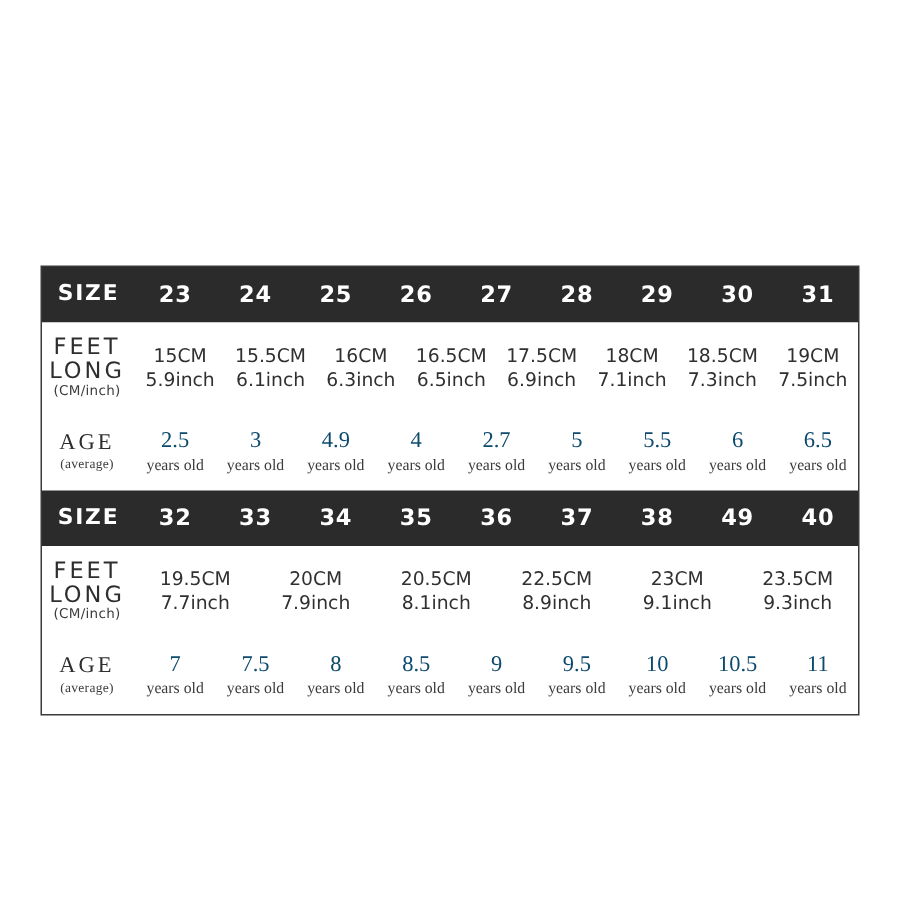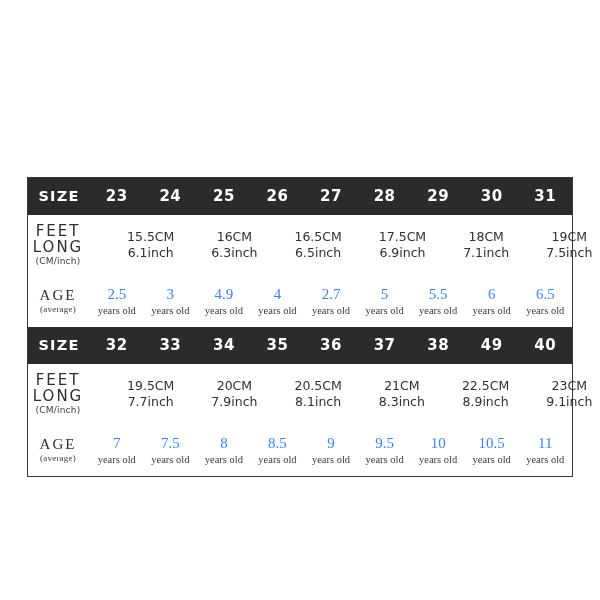--- a/index.html
+++ b/index.html
@@ -60,21 +60,21 @@
     letter-spacing: 1.2px;
   }
 
   
   .data-row {
     display: flex;
     background: #ffffff;
     align-items: center;
   }
 
-  .row-feet { height: 60px; gap: 37px; }
+  .row-feet { height: 60px; }
   .row-age  { height: 52px; font-family: Liberation Serif, serif; }
 
   .row-label {
     flex: 0 0 62px;
     text-align: center;
     color: #333333;
     line-height: 1.05;
     padding-right: 2px;
     box-sizing: border-box;
   }
@@ -108,21 +108,21 @@
   }
 
   .data-cell .v-bot {
     display: block;
     font-size: 12.5px;
     color: #303030;
   }
 
   .data-cell.age .v-top {
     font-size: 15px;
-    color: #3b82f6;
+    color: #0c4a6e;
   }
 
   .data-cell.age .v-bot {
     font-size: 10.5px;
     color: #3a3a3a;
   }
 </style>
 </head>
 <body>
 
@@ -140,38 +140,46 @@
           <div class="header-cell">29</div>
           <div class="header-cell">30</div>
           <div class="header-cell">31</div>
         </div>
         <div class="data-row row-feet">
           <div class="row-label">
             <span class="label-main">FEET<br>LONG</span>
             <span class="label-sub">(CM/inch)</span>
           </div>
           <div class="data-cell">
+            <span class="v-top">15CM</span>
+            <span class="v-bot">5.9inch</span>
+          </div>
+          <div class="data-cell">
             <span class="v-top">15.5CM</span>
             <span class="v-bot">6.1inch</span>
           </div>
           <div class="data-cell">
             <span class="v-top">16CM</span>
             <span class="v-bot">6.3inch</span>
           </div>
           <div class="data-cell">
             <span class="v-top">16.5CM</span>
             <span class="v-bot">6.5inch</span>
           </div>
           <div class="data-cell">
             <span class="v-top">17.5CM</span>
             <span class="v-bot">6.9inch</span>
           </div>
           <div class="data-cell">
             <span class="v-top">18CM</span>
             <span class="v-bot">7.1inch</span>
+          </div>
+          <div class="data-cell">
+            <span class="v-top">18.5CM</span>
+            <span class="v-bot">7.3inch</span>
           </div>
           <div class="data-cell">
             <span class="v-top">19CM</span>
             <span class="v-bot">7.5inch</span>
           </div>
         </div>
         <div class="data-row row-age">
           <div class="row-label">
             <span class="label-main">AGE</span>
             <span class="label-sub">(average)</span>
@@ -238,24 +246,20 @@
           </div>
           <div class="data-cell">
             <span class="v-top">20CM</span>
             <span class="v-bot">7.9inch</span>
           </div>
           <div class="data-cell">
             <span class="v-top">20.5CM</span>
             <span class="v-bot">8.1inch</span>
           </div>
           <div class="data-cell">
-            <span class="v-top">21CM</span>
-            <span class="v-bot">8.3inch</span>
-          </div>
-          <div class="data-cell">
             <span class="v-top">22.5CM</span>
             <span class="v-bot">8.9inch</span>
           </div>
           <div class="data-cell">
             <span class="v-top">23CM</span>
             <span class="v-bot">9.1inch</span>
           </div>
           <div class="data-cell">
             <span class="v-top">23.5CM</span>
             <span class="v-bot">9.3inch</span>

